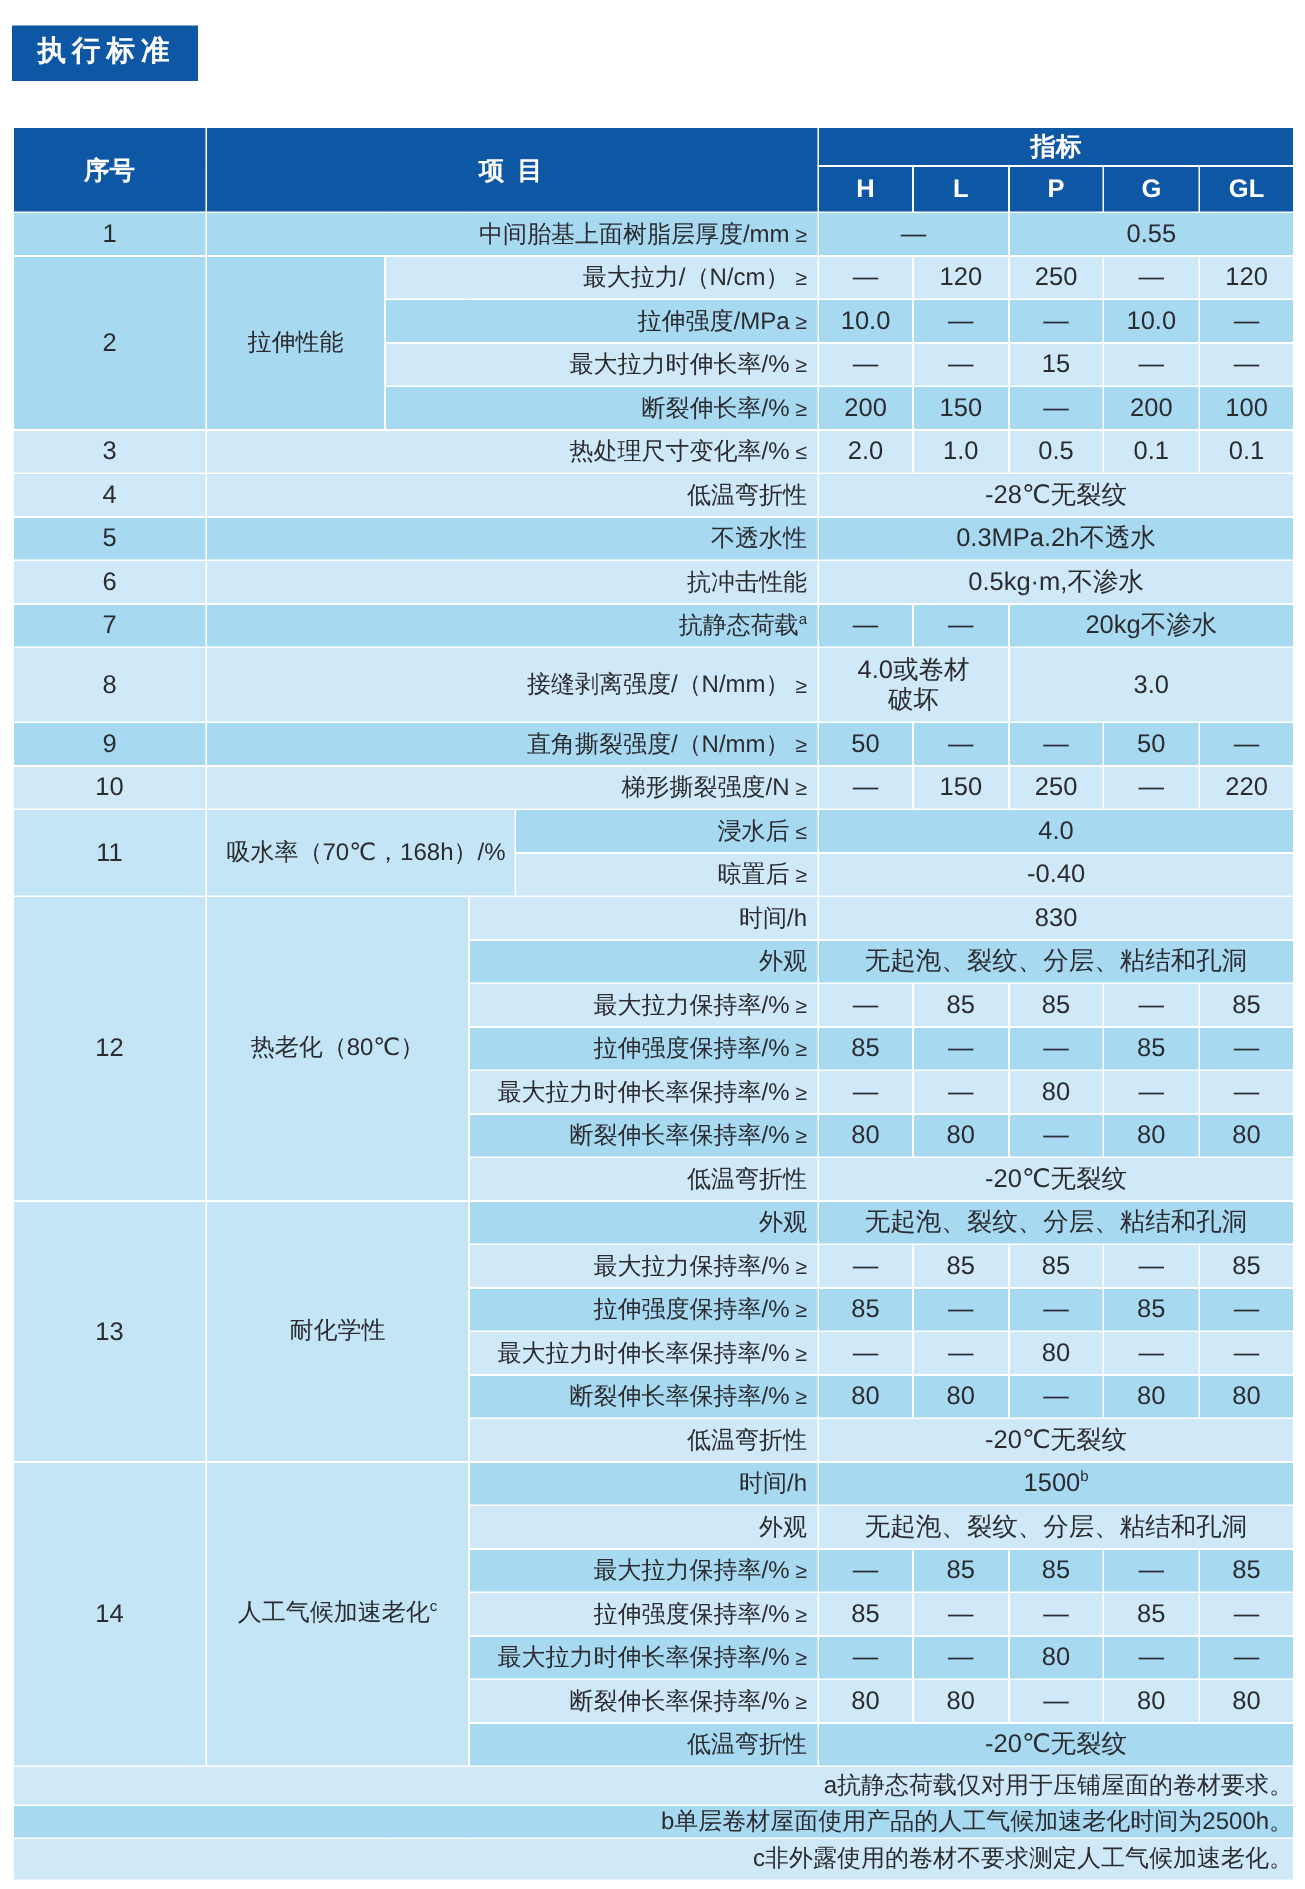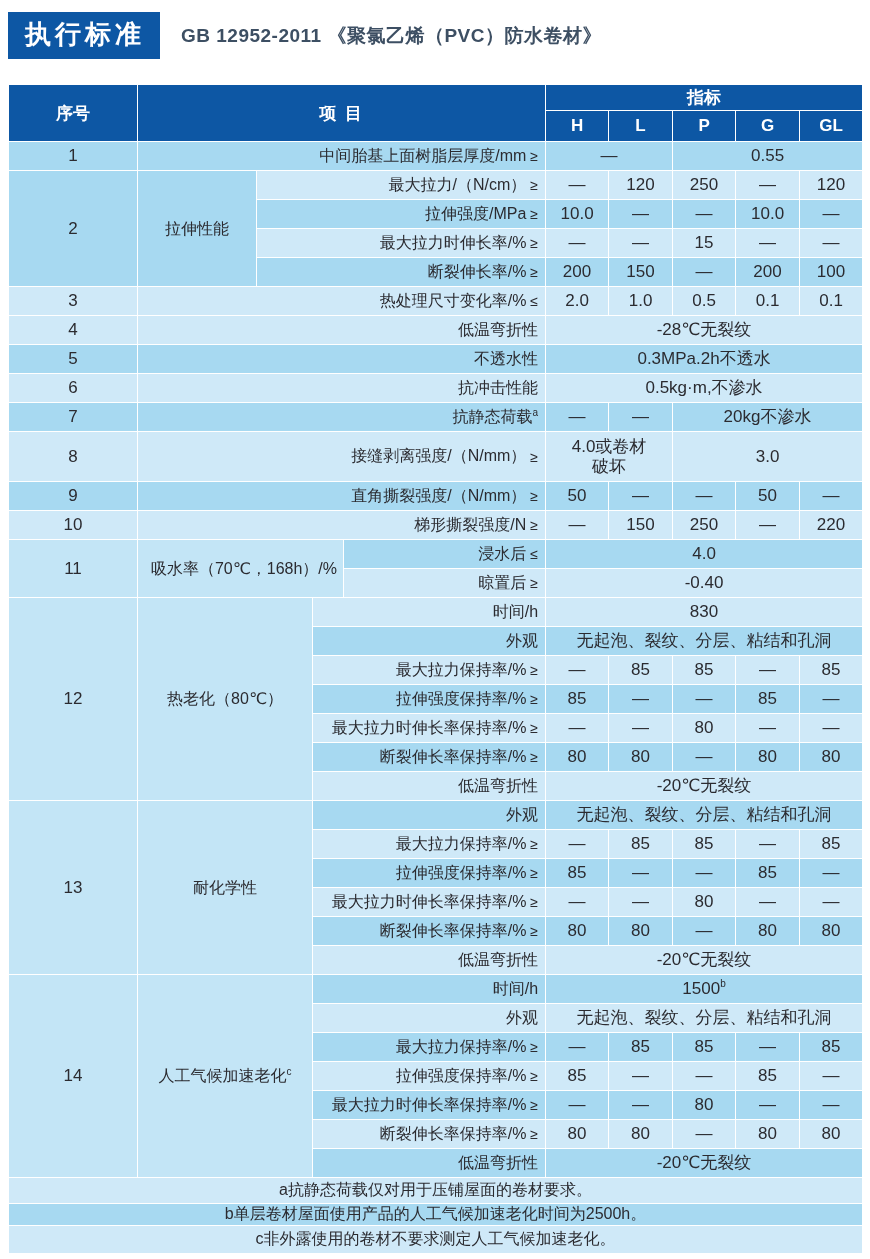--- a/index.html
+++ b/index.html
@@ -16,21 +16,21 @@
     width:870px;
     background:#ffffff;
     font-family:"Liberation Sans","DejaVu Sans",sans-serif;
     color:var(--ink);
   }
   .page{padding:12px 8px 0 8px;}
   .titlebar{display:flex;align-items:center;margin-bottom:25px;height:47px;}
   .badge{
     background:var(--primary);
     color:#ffffff;
-    font-size:26px;
+    font-size:19px;
     font-weight:bold;
     letter-spacing:4px;
     padding:7px 15px 8px 17px;
     line-height:1.2;
   }
   .subtitle{
     margin-left:21px;
     color:var(--subtitle);
     font-size:19px;
     font-weight:bold;
@@ -63,31 +63,30 @@
   td.parent{background:var(--parentbg);}
   td.seq{text-align:center;font-size:17px;color:var(--ink);}
   td.parent-cell{text-align:center;font-size:16px;line-height:1.25;}
   td.parent-cell.left{text-align:right;padding:0 6px 0 12px;}
   td.item-cell{font-size:16px;}
   .item-inner{display:flex;justify-content:flex-end;align-items:center;padding-right:7px;}
   .item-inner .lbl{padding-left:12px;white-space:nowrap;}
   .item-inner.wide .lbl{padding-left:30px;}
   .cmp{font-size:14px;flex:0 0 auto;margin-left:4px;}
   td.val{text-align:center;font-size:17px;white-space:pre-line;line-height:1.15;}
-  td.fn{font-size:16px;padding-left:131px;text-align:center;}
+  td.fn{font-size:16px;padding-left:131px;text-align:right;}
   sup{font-size:10px;line-height:0;}
 </style>
 </head>
 <body>
 
 <div class="page">
 
   <div class="titlebar">
     <div class="badge">执行标准</div>
-    <div class="subtitle">GB 12952-2011 《聚氯乙烯（PVC）防水卷材》</div>
   </div>
 
   <table class="std">
     <colgroup>
       <col style="width:129px">
         <col style="width:119px">
         <col style="width:56px">
         <col style="width:31px">
         <col style="width:202px">
       <col style="width:63px">

